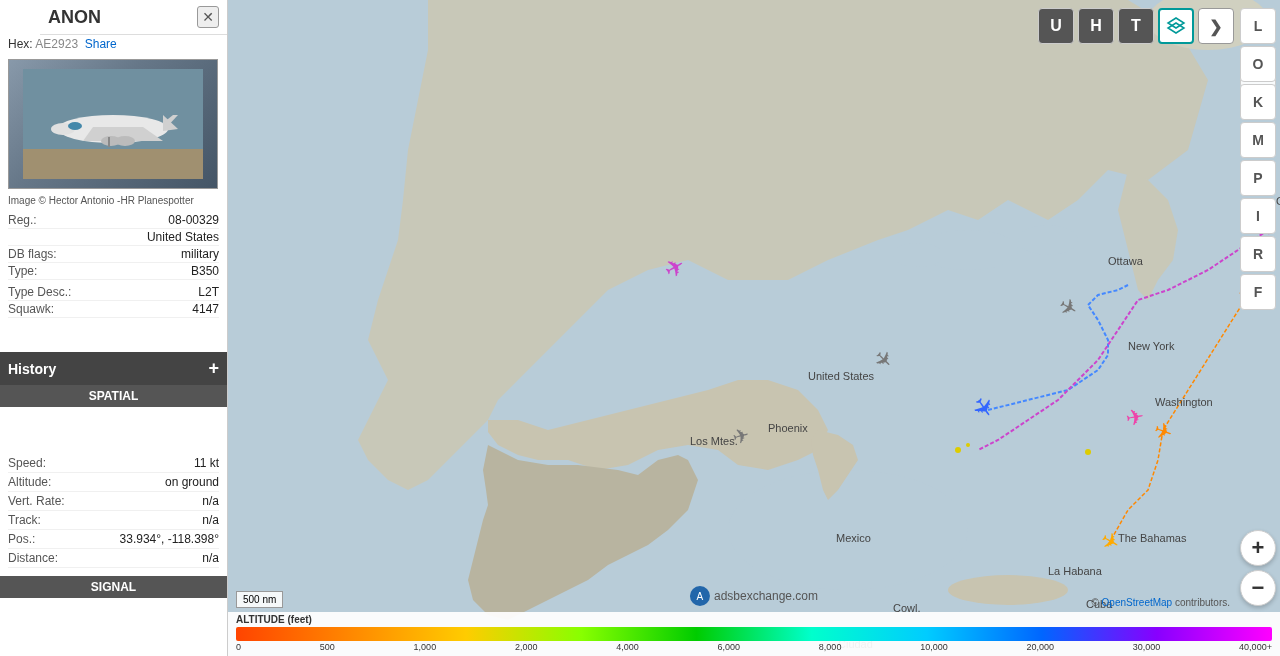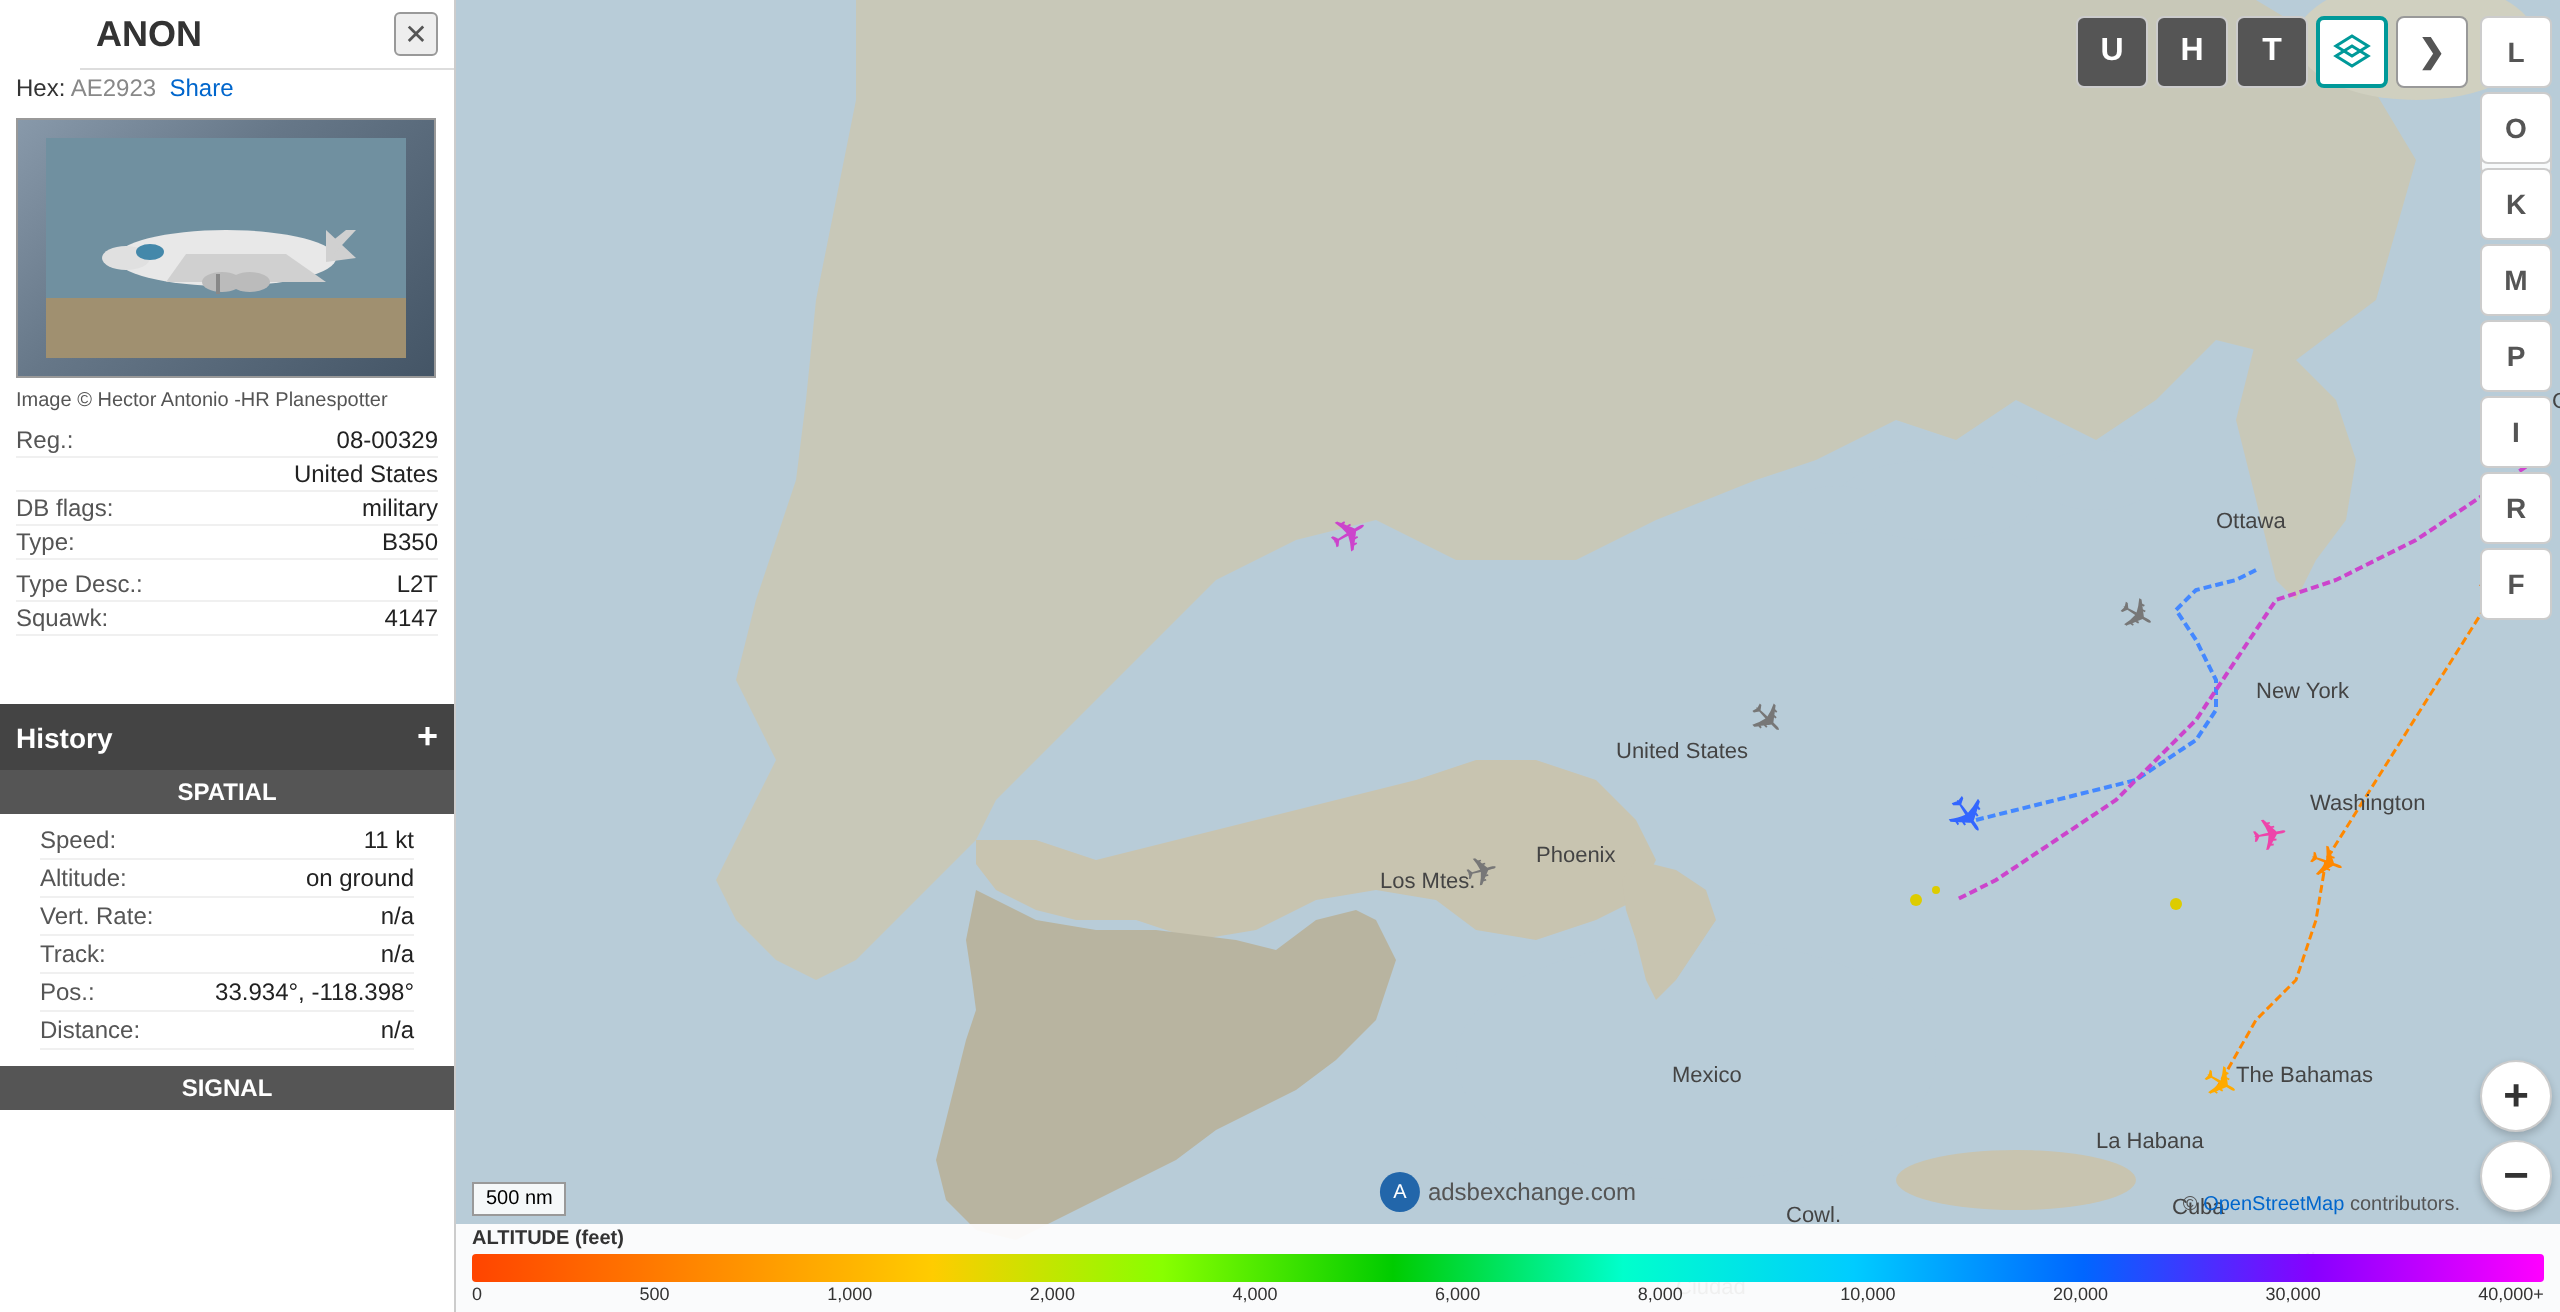--- a/index.html
+++ b/index.html
@@ -115,21 +115,22 @@
       background: #555;
       color: #fff;
       text-align: center;
       padding: 4px 0;
       font-weight: bold;
       font-size: 12px;
     }
 
     .spatial-table {
       width: 100%;
-      padding: 4px 20px;
+      padding: 4px 8px;
+      margin-top: 43px;
     }
     .spatial-row {
       display: flex;
       justify-content: space-between;
       padding: 2px 0;
       border-bottom: 1px solid #f0f0f0;
     }
     .spatial-label { color: #555; }
     .spatial-value { color: #222; font-weight: 500; text-align: right; }
 

